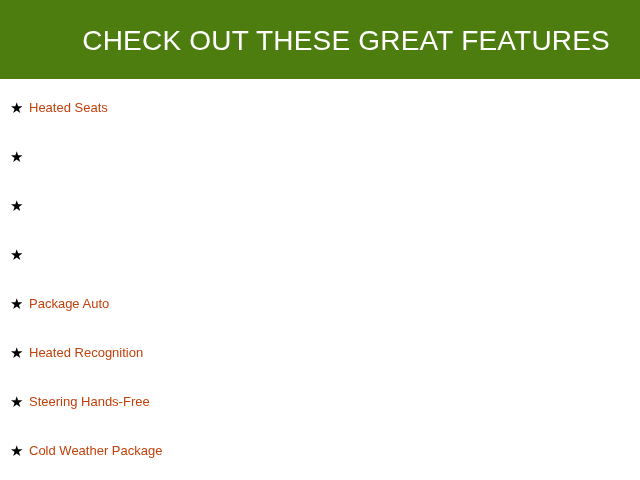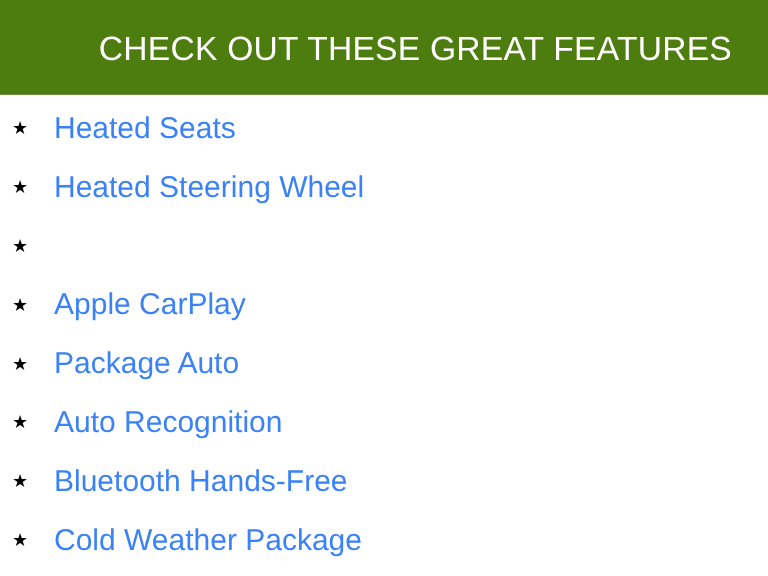--- a/index.html
+++ b/index.html
@@ -69,65 +69,62 @@
   .star-icon {
     display: inline-block;
     width: 19px;
     flex: 0 0 19px;
     color: #000000;
     font-size: 15px;
     line-height: 1;
     text-align: left;
   }
   .feature-label {
-    color: #3b82f6;
+    color: #c2410c;
     font-family: "Liberation Sans", sans-serif;
-    font-size: 25px;
+    font-size: 13px;
     font-weight: 400;
     line-height: 1;
     white-space: nowrap;
-    margin-left: 16px;
   }
 </style>
 </head>
 <body>
 
 <div class="slide">
 
   <div class="header-banner">
     <div class="header-title">CHECK OUT THESE GREAT FEATURES</div>
   </div>
 
   <ul class="feature-list">
     <li class="feature-item">
       <span class="star-icon">★</span>
       <span class="feature-label">Heated Seats</span>
     </li>
     <li class="feature-item">
       <span class="star-icon">★</span>
-      <span class="feature-label">Heated Steering Wheel</span>
     </li>
     <li class="feature-item">
       <span class="star-icon">★</span>
     </li>
     <li class="feature-item">
       <span class="star-icon">★</span>
-      <span class="feature-label">Apple CarPlay</span>
     </li>
     <li class="feature-item">
       <span class="star-icon">★</span>
       <span class="feature-label">Package Auto</span>
     </li>
     <li class="feature-item">
       <span class="star-icon">★</span>
-      <span class="feature-label">Auto Recognition</span>
+      <span class="feature-label">Heated Recognition</span>
     </li>
     <li class="feature-item">
       <span class="star-icon">★</span>
-      <span class="feature-label">Bluetooth Hands-Free</span>
+      <span class="feature-label">Steering Hands-Free</span>
     </li>
     <li class="feature-item">
       <span class="star-icon">★</span>
       <span class="feature-label">Cold Weather Package</span>
     </li>
   </ul>
 
 </div>
 
 </body></html>

